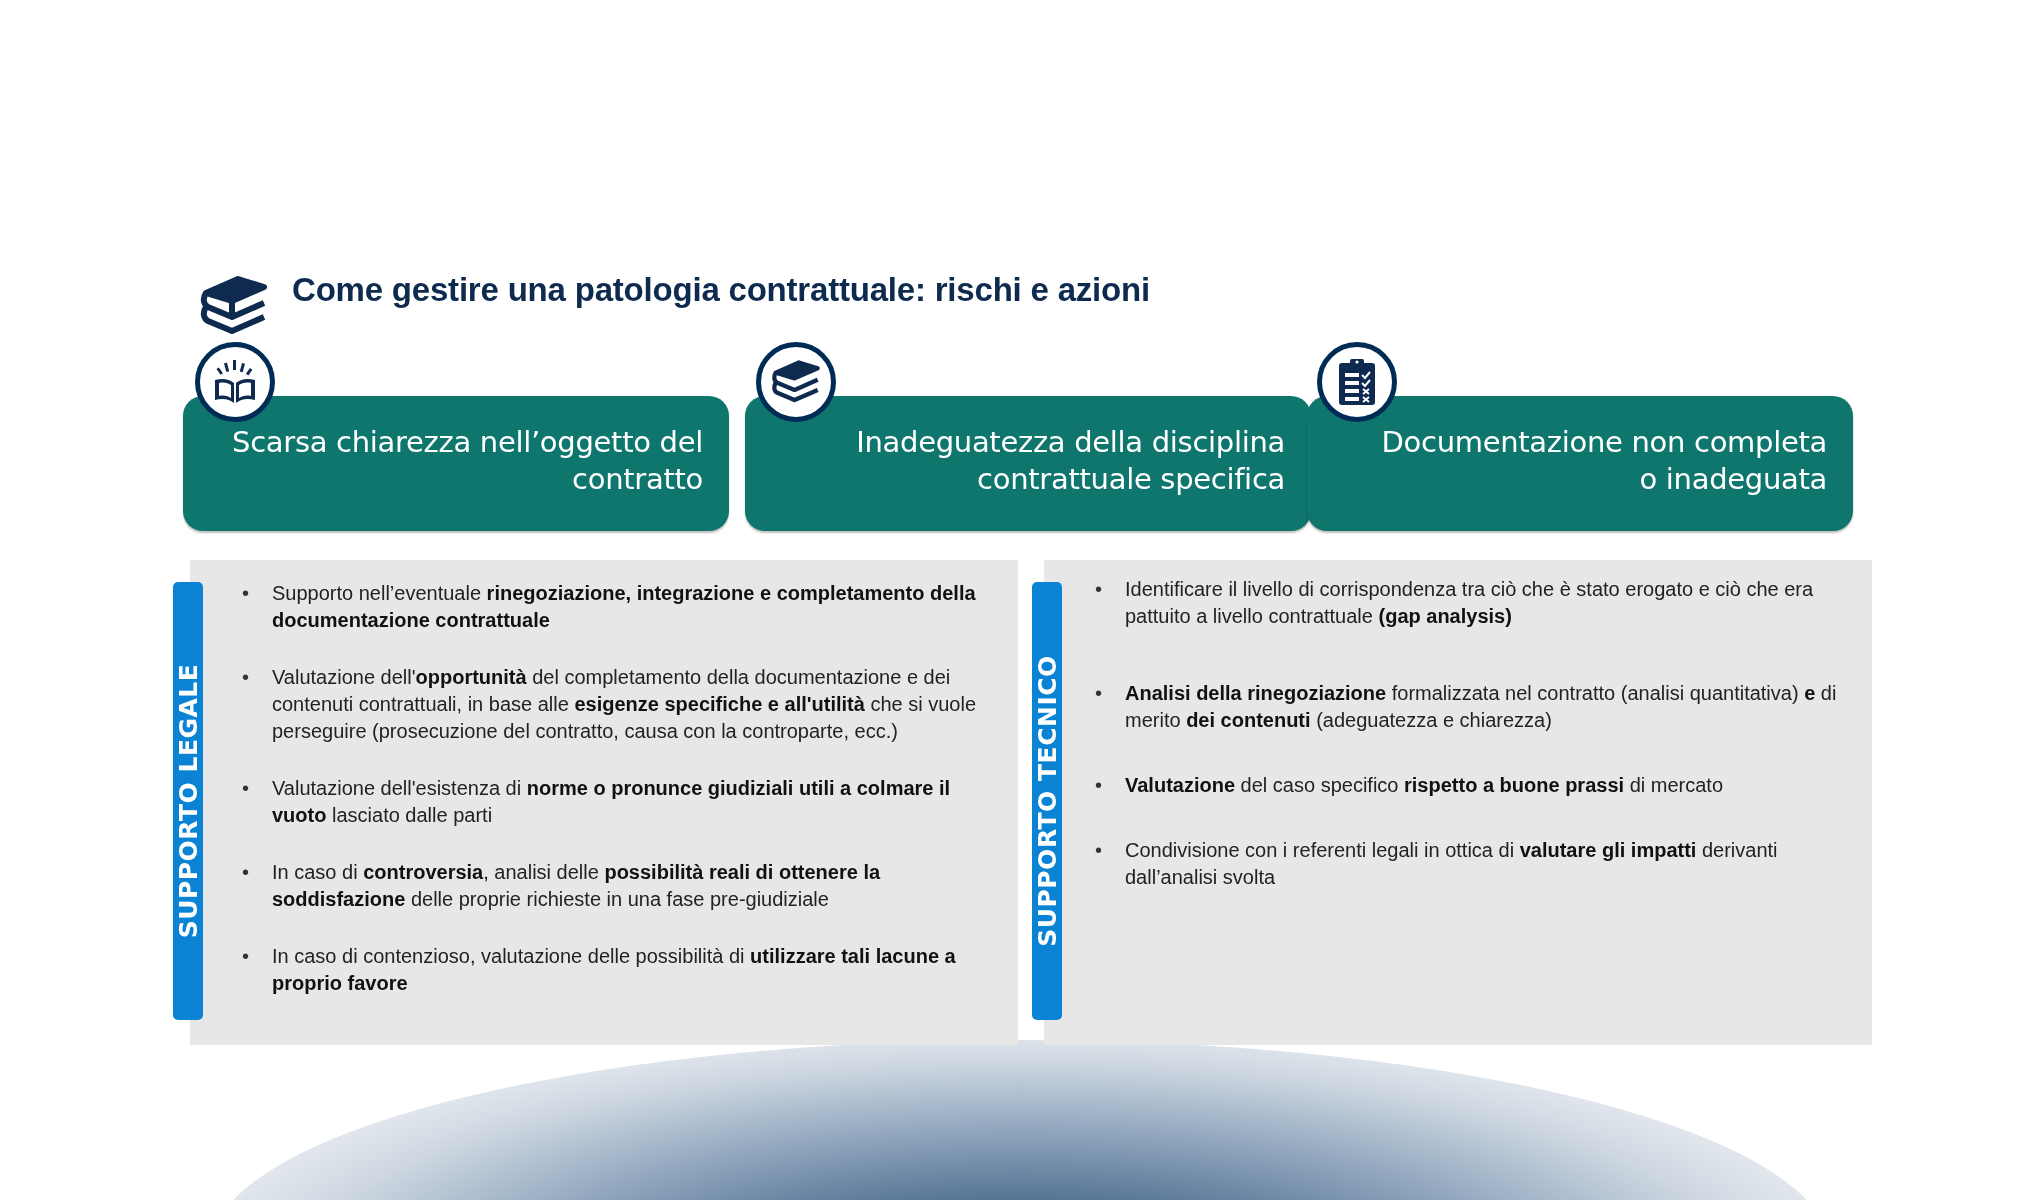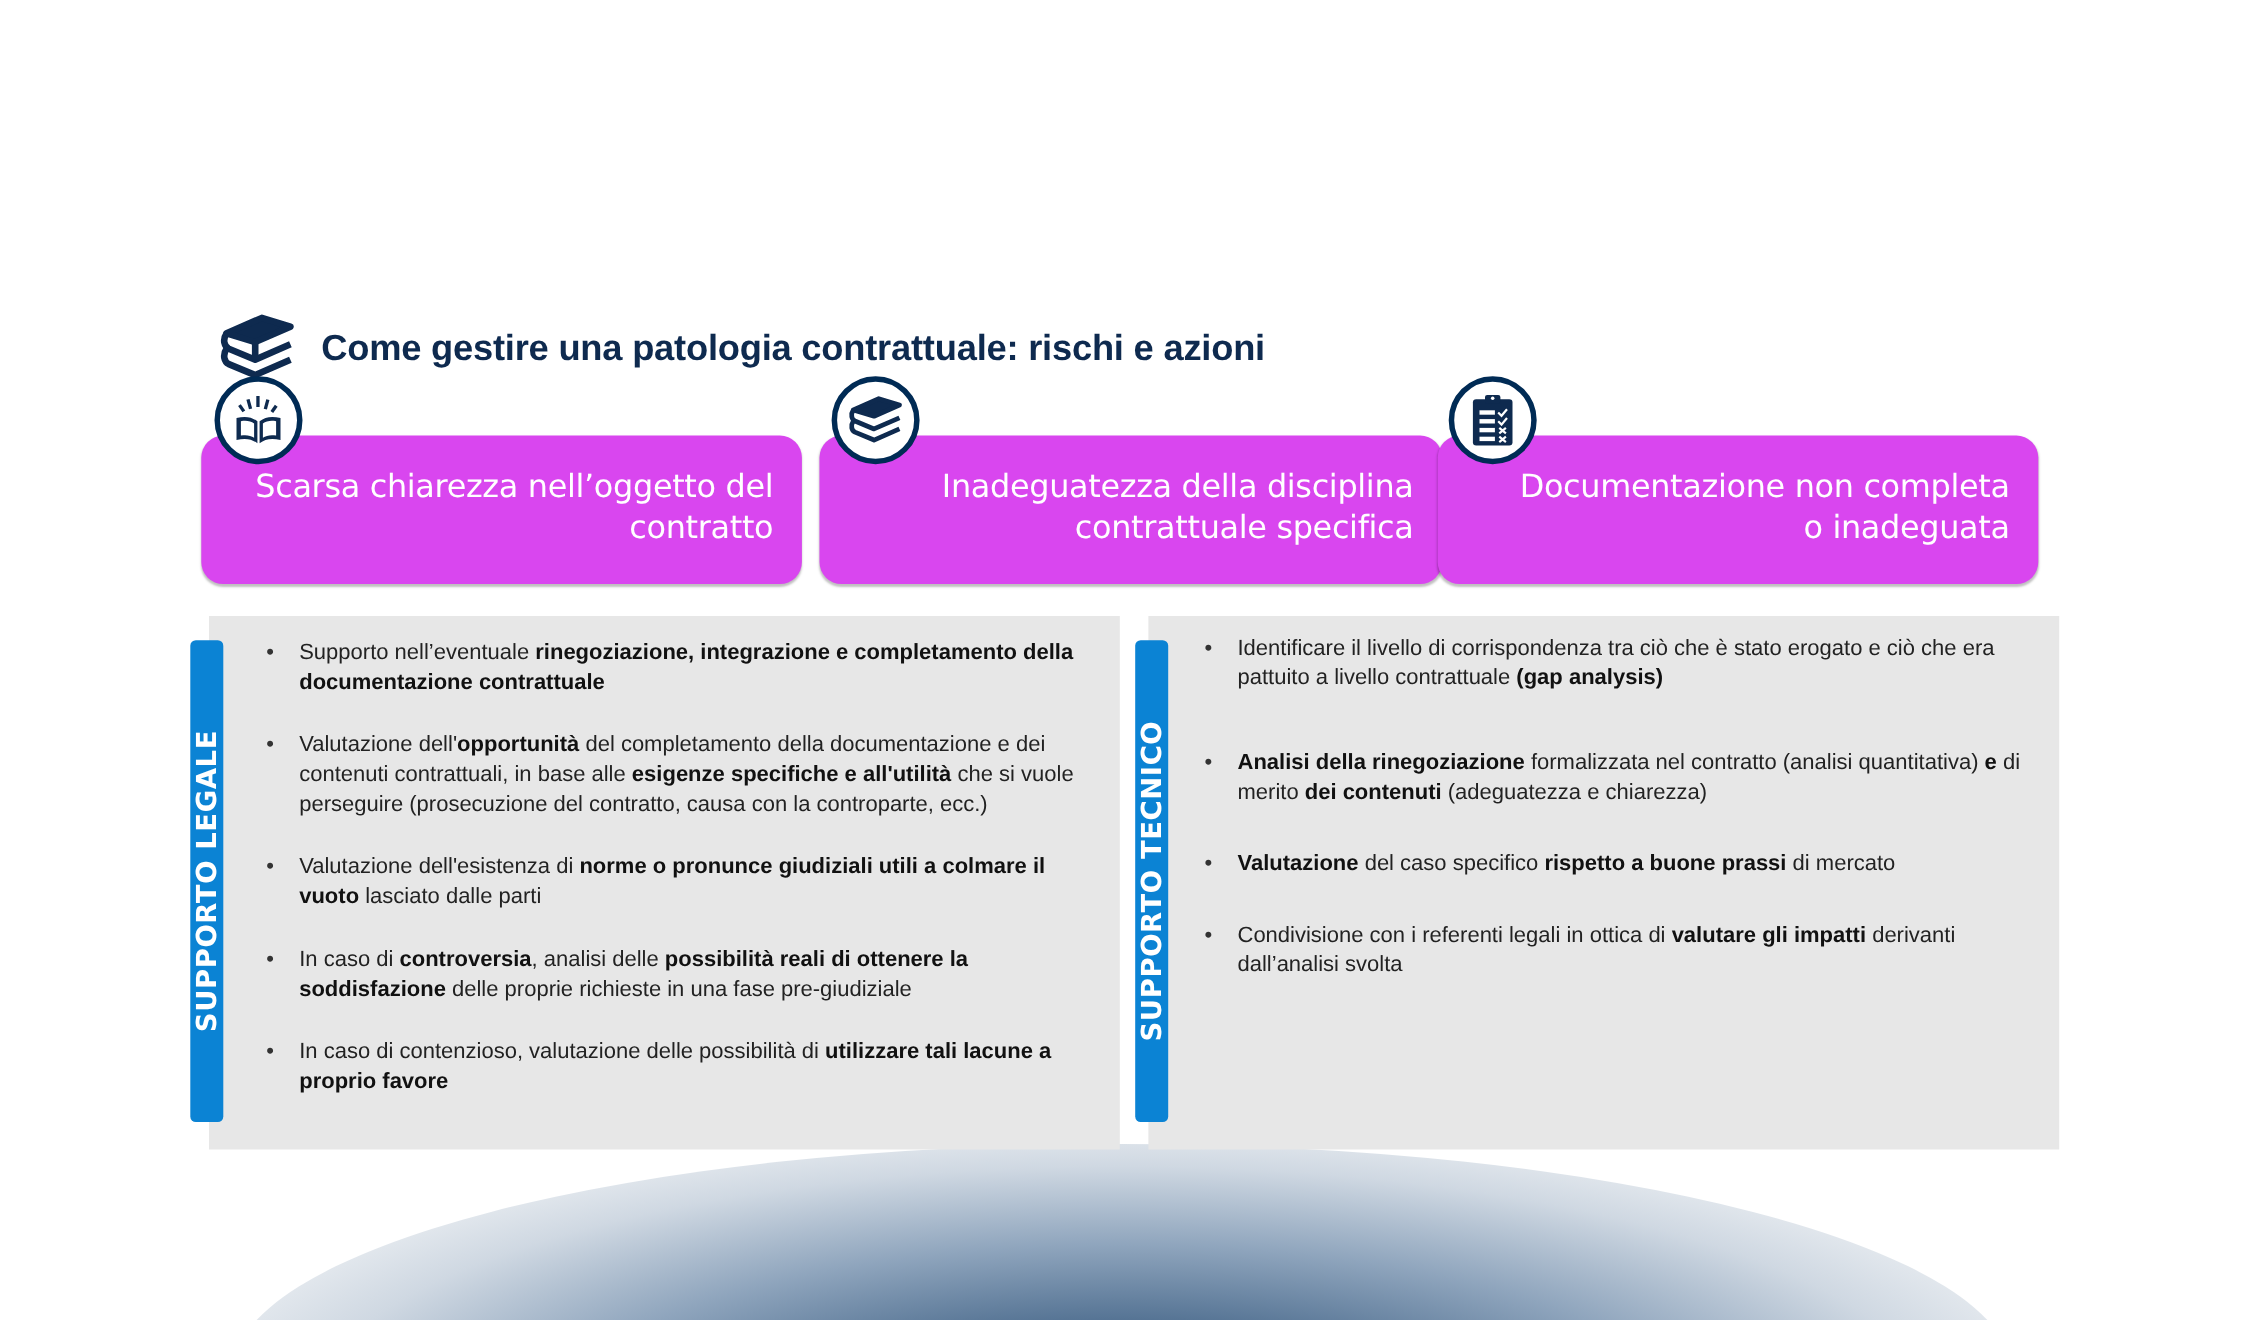--- a/index.html
+++ b/index.html
@@ -6,29 +6,29 @@
   body {
     width:2040px; height:1200px; position:relative; overflow:hidden;
     background:#ffffff;
     font-family:"Liberation Sans", sans-serif;
   }
   .glow {
     position:absolute; left:210px; top:1040px; width:1620px; height:420px;
     border-radius:50%;
     background: radial-gradient(ellipse at 50% 60%, #2a4c72 0%, #4a6a8c 22%, #8fa5bd 45%, #cfd8e2 65%, #eef1f4 80%, rgba(255,255,255,0) 92%);
   }
-  .title-row { position:absolute; left:198px; top:281px; display:flex; align-items:center; }
+  .title-row { position:absolute; left:198px; top:271px; display:flex; }
   .title-icon { width:72px; height:70px; }
   .title {
     margin-left:22px; font-size:33px; font-weight:bold; color:#0e2a4f;
     font-family:"Liberation Sans", sans-serif; letter-spacing:-0.2px;
   }
   .card {
     position:absolute; top:396px; width:546px; height:135px;
-    background:#d946ef; border-radius:20px;
+    background:#0f766e; border-radius:20px;
     box-shadow: 0 2px 2px rgba(0,0,0,0.25);
   }
   .card-text {
     position:absolute; right:26px; top:28px; text-align:right;
     color:#ffffff; font-family:"DejaVu Sans", sans-serif; font-size:29px; line-height:37px;
     font-weight:normal; letter-spacing:-0.3px;
   }
   .badge {
     position:absolute; top:342px; width:80px; height:80px; border-radius:50%;
     background:#ffffff; border:5px solid #002b55; box-sizing:border-box;

